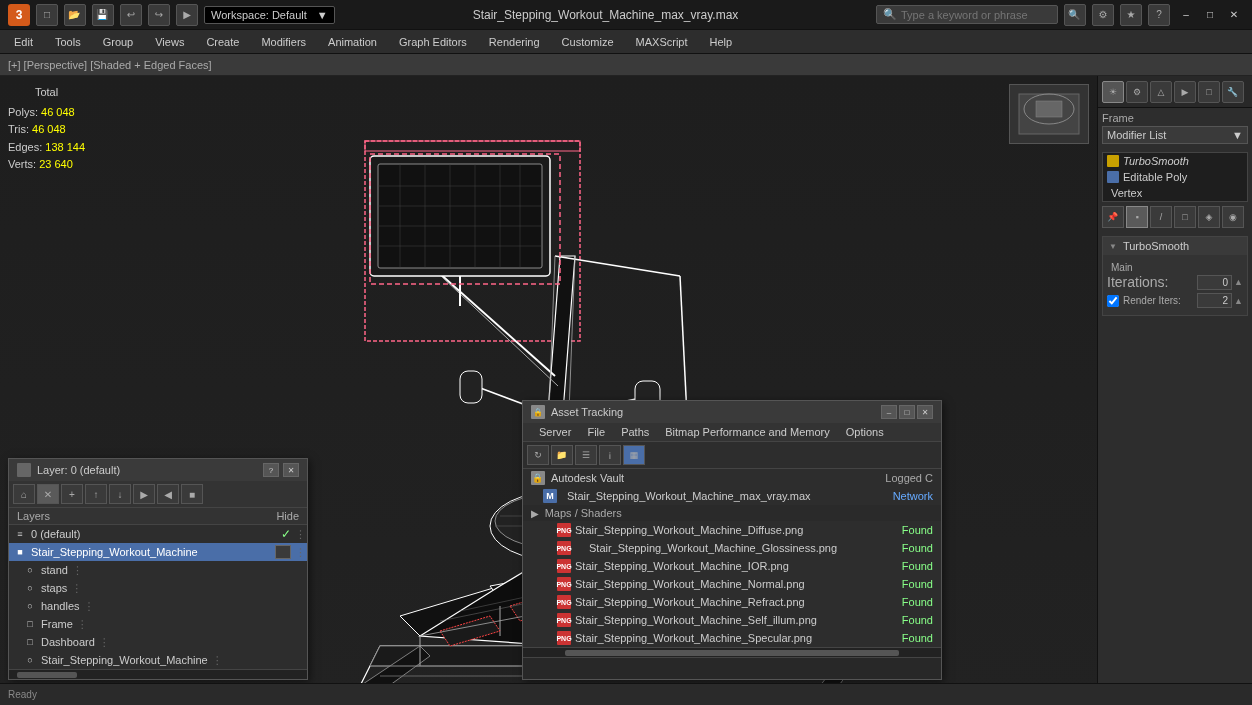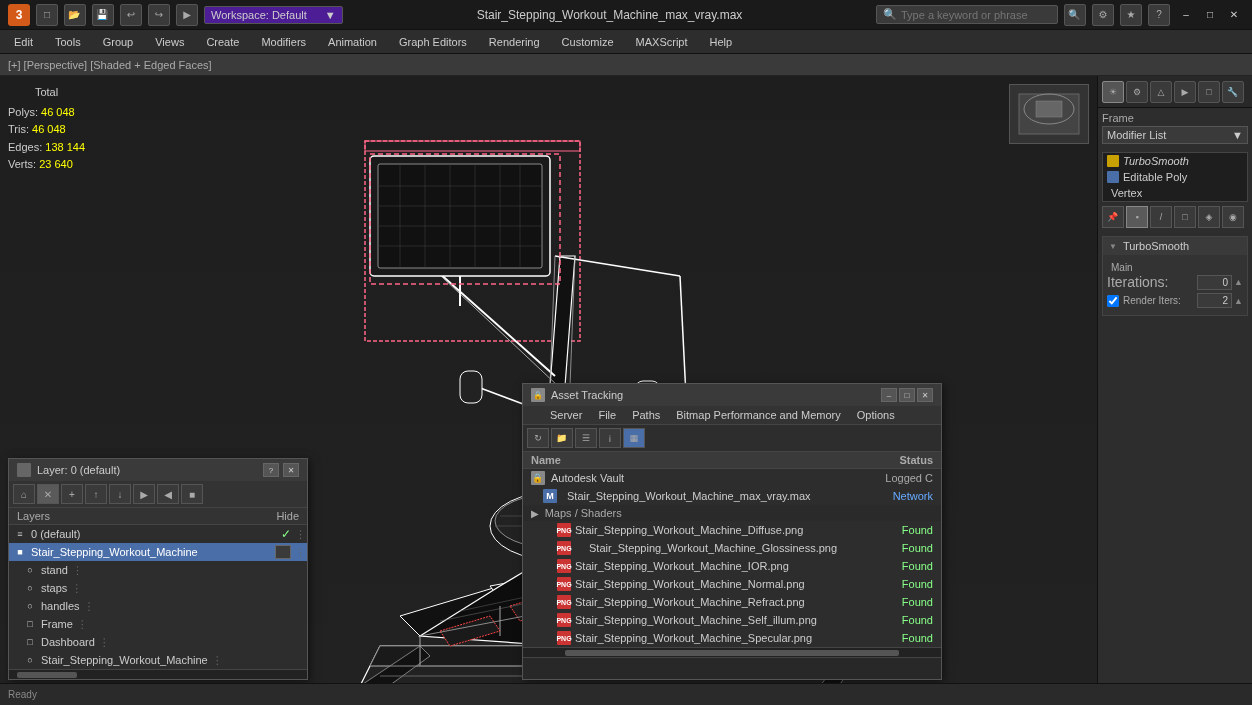--- a/index.html
+++ b/index.html
@@ -47,28 +47,28 @@
       border: 1px solid #555;
       border-radius: 2px;
       display: inline-flex;
       align-items: center;
       justify-content: center;
       color: #aaa;
       font-size: 10px;
       cursor: pointer;
     }
     #workspace-dropdown {
-      background: #4c1d95;
+      background: #000000;
       border: 1px solid #555;
       border-radius: 2px;
       padding: 2px 6px;
       color: #ccc;
       font-size: 11px;
       display: flex;
-      gap: 18px;
+      gap: 10px;
       cursor: pointer;
     }
     #title-center {
       font-size: 12px;
       color: #ccc;
     }
     #search-bar {
       display: flex;
       align-items: center;
       background: #3a3a3a;
@@ -455,21 +455,21 @@
       align-items: center;
       justify-content: center;
       font-size: 8px;
       cursor: pointer;
       color: #ccc;
     }
     #at-menubar {
       display: flex;
       background: #333;
       border-bottom: 1px solid #444;
-      padding: 0 19px;
+      padding: 0 8px;
     }
     .at-menu-item {
       padding: 3px 8px;
       font-size: 11px;
       color: #ccc;
       cursor: pointer;
     }
     #at-toolbar {
       display: flex;
       gap: 2px;
@@ -911,24 +911,20 @@
       </div>
       <div id="at-toolbar">
         <div id="at-toolbar-left">
           <div class="at-tb-btn">↻</div>
           <div class="at-tb-btn">📁</div>
           <div class="at-tb-btn">☰</div>
           <div class="at-tb-btn">ℹ</div>
           <div class="at-tb-btn active">▦</div>
         </div>
       </div>
-      <div id="at-table-header">
-        <div class="col-name">Name</div>
-        <div class="col-status">Status</div>
-      </div>
 
       <div class="at-row">
         <span class="row-icon vault-icon">🔒</span>
         <span class="row-name">Autodesk Vault</span>
         <span class="row-status status-logged">Logged C</span>
       </div>
       <div class="at-row row-indent1">
         <span class="row-icon max-icon">M</span>
         <span class="row-name" style="margin-left:4px;">Stair_Stepping_Workout_Machine_max_vray.max</span>
         <span class="row-status status-network">Network</span>

